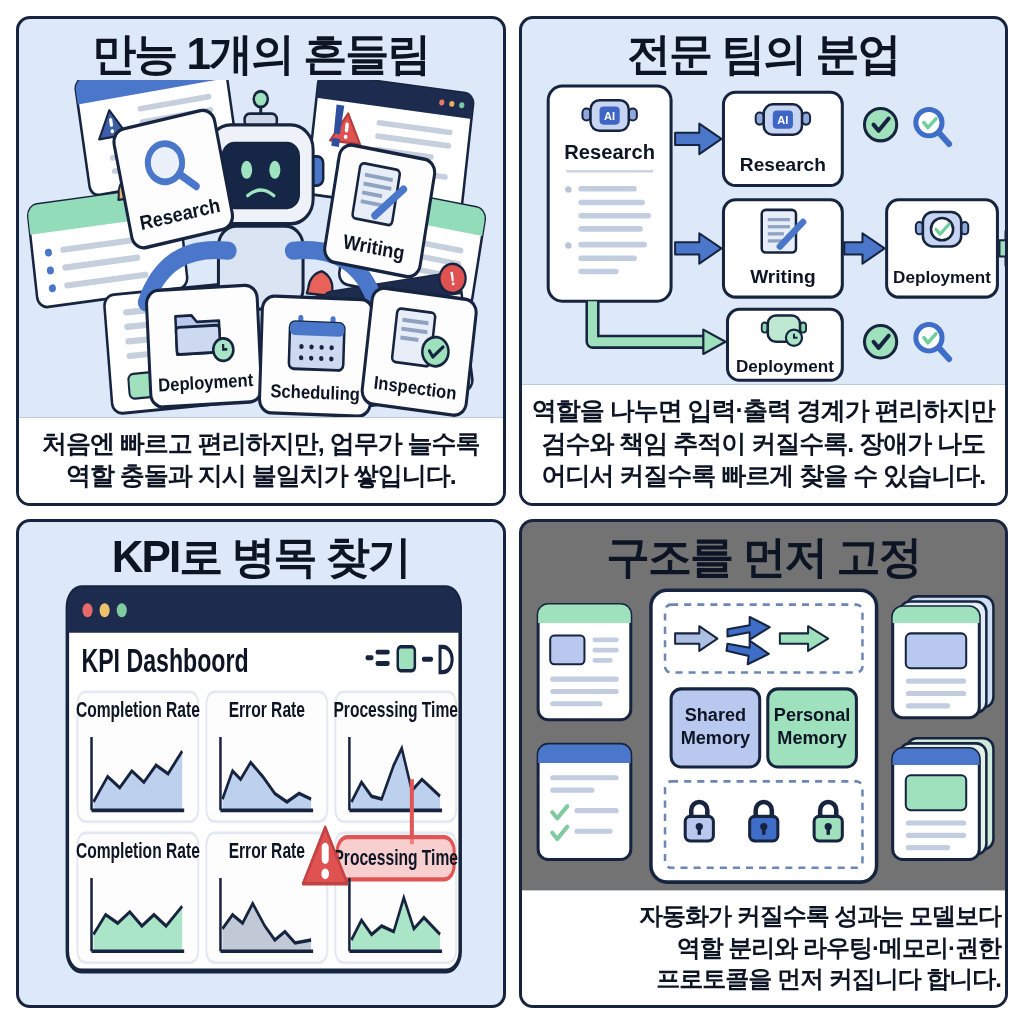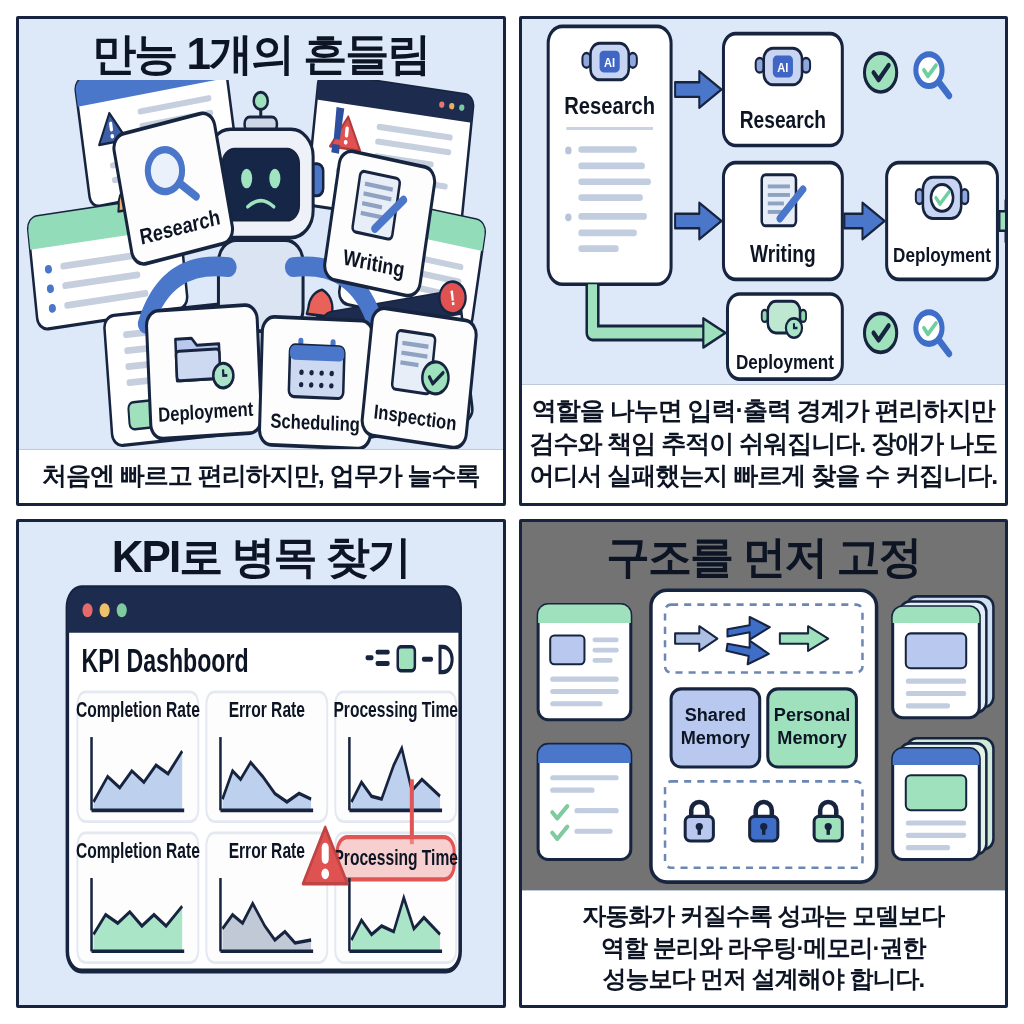--- a/index.html
+++ b/index.html
@@ -1,29 +1,29 @@
 <!DOCTYPE html>
 <html><head>
 <meta charset="utf-8">
 <style>
   html,body{margin:0;padding:0;background:#ffffff;}
   body{width:1024px;height:1024px;font-family:"Liberation Sans","DejaVu Sans",sans-serif;}
   .grid{position:absolute;left:0;top:0;width:1024px;height:1024px;box-sizing:border-box;
         padding:16px;display:grid;grid-template-columns:1fr 1fr;grid-template-rows:1fr 1fr;gap:13px;}
-  .panel{border:3.5px solid #17243f;border-radius:2px;overflow:hidden;display:flex;
+  .panel{border:3.5px solid #17243f;border-radius:14px;overflow:hidden;display:flex;
          flex-direction:column;background:#dde9f8;}
   .panel.green{background:#737373;}
   .panel-title{text-align:center;font-weight:bold;font-size:44px;color:#0d1524;
                padding:10px 6px 0;letter-spacing:-2px;line-height:1.15;}
   .panel-art{flex:1;min-height:0;position:relative;}
   .panel-art svg{position:absolute;left:0;top:0;width:100%;height:100%;}
   .panel-caption{background:#ffffff;border-top:1.5px solid #bfcad9;text-align:center;
                  font-weight:bold;color:#0d1524;font-size:25px;line-height:1.3;
                  letter-spacing:-1px;padding:9px 4px 11px;}
-  .panel-caption.small{font-size:24px;}
+  .panel-caption.small{font-size:24px;text-align:right;}
   svg text{font-family:"Liberation Sans","DejaVu Sans",sans-serif;}
   .nodelbl{font-weight:bold;fill:#0d1524;}
 </style>
 </head>
 <body>
 
 <div class="grid">
 
   <div class="panel">
     <div class="panel-title">만능 1개의 흔들림</div>
@@ -191,24 +191,26 @@
               <rect x="32" y="40" width="18" height="3.5" fill="#8fa2c2"></rect>
             <circle cx="68" cy="50" r="13" fill="#9fe0bd" stroke="#17243f" stroke-width="2.5"></circle>
             <path d="M62,50 l4,5 l9,-10" fill="none" stroke="#17243f" stroke-width="3" stroke-linecap="round" stroke-linejoin="round"></path>
           </g>
           <text x="52" y="90" text-anchor="middle" font-size="16.5" class="nodelbl">Inspection</text>
         </g>
       </svg>
     </div>
     <div class="panel-caption">
       <div>처음엔 빠르고 편리하지만, 업무가 늘수록</div>
+      <div>역할 충돌과 지시 불일치가 쌓입니다.</div>
     </div>
   </div>
 
   <div class="panel">
+    <div class="panel-title">전문 팀의 분업</div>
     <div class="panel-art">
       <svg viewBox="0 0 480 300" preserveAspectRatio="none">
 
         <g>
           <rect x="26" y="6" width="122" height="212" rx="14" fill="#ffffff" stroke="#17243f" stroke-width="3"></rect>
           <g transform="translate(68,20)">
             <rect x="-8" y="8" width="8" height="12" rx="4" fill="#8fa7dc" stroke="#17243f" stroke-width="2"></rect>
             <rect x="38" y="8" width="8" height="12" rx="4" fill="#8fa7dc" stroke="#17243f" stroke-width="2"></rect>
             <rect x="0" y="0" width="38" height="30" rx="9" fill="#c7d4f2" stroke="#17243f" stroke-width="2.5"></rect>
             <rect x="9" y="6" width="20" height="18" rx="4" fill="#3f66c4"></rect>
@@ -298,22 +300,22 @@
         </g>
         <g transform="translate(404,254)">
           <circle cx="0" cy="0" r="13" fill="#ffffff" stroke="#3f6ec9" stroke-width="5"></circle>
           <path d="M-5,0 l4,5 l8,-9" fill="none" stroke="#6fcf9f" stroke-width="3.5" stroke-linecap="round" stroke-linejoin="round"></path>
           <line x1="10" y1="10" x2="20" y2="21" stroke="#3f6ec9" stroke-width="6" stroke-linecap="round"></line>
         </g>
       </svg>
     </div>
     <div class="panel-caption">
       <div>역할을 나누면 입력·출력 경계가 편리하지만</div>
-      <div>검수와 책임 추적이 쉬워집니다. 장애가 나도</div>
-      <div>어디서 실패했는지 빠르게 찾을 수 커집니다.</div>
+      <div>검수와 책임 추적이 커질수록. 장애가 나도</div>
+      <div>어디서 커질수록 빠르게 찾을 수 있습니다.</div>
     </div>
   </div>
 
   <div class="panel">
     <div class="panel-title">KPI로 병목 찾기</div>
     <div class="panel-art">
       <svg viewBox="0 0 480 300" preserveAspectRatio="none">
         <g>
           <rect x="48" y="4" width="390" height="272" rx="14" fill="#ffffff" stroke="#17243f" stroke-width="3.5"></rect>
           <path d="M48,36 L48,18 a14,14 0 0 1 14,-14 h362 a14,14 0 0 1 14,14 v18 z" fill="#1d2b4f"></path>
@@ -490,17 +492,17 @@
           <rect x="13" y="26" width="60" height="34" rx="5" fill="#9fe0bd" stroke="#17243f" stroke-width="2"></rect>
           <rect x="13" y="70" width="60" height="5" rx="2.5" fill="#c2cddf"></rect>
           <rect x="13" y="82" width="60" height="5" rx="2.5" fill="#c2cddf"></rect>
           <rect x="13" y="94" width="44" height="5" rx="2.5" fill="#c2cddf"></rect>
         </g>
       </svg>
     </div>
     <div class="panel-caption small">
       <div>자동화가 커질수록 성과는 모델보다</div>
       <div>역할 분리와 라우팅·메모리·권한</div>
-      <div>성능보다 먼저 설계해야 합니다.</div>
+      <div>프로토콜을 먼저 커집니다 합니다.</div>
     </div>
   </div>
 
 </div>
 
 </body></html>

